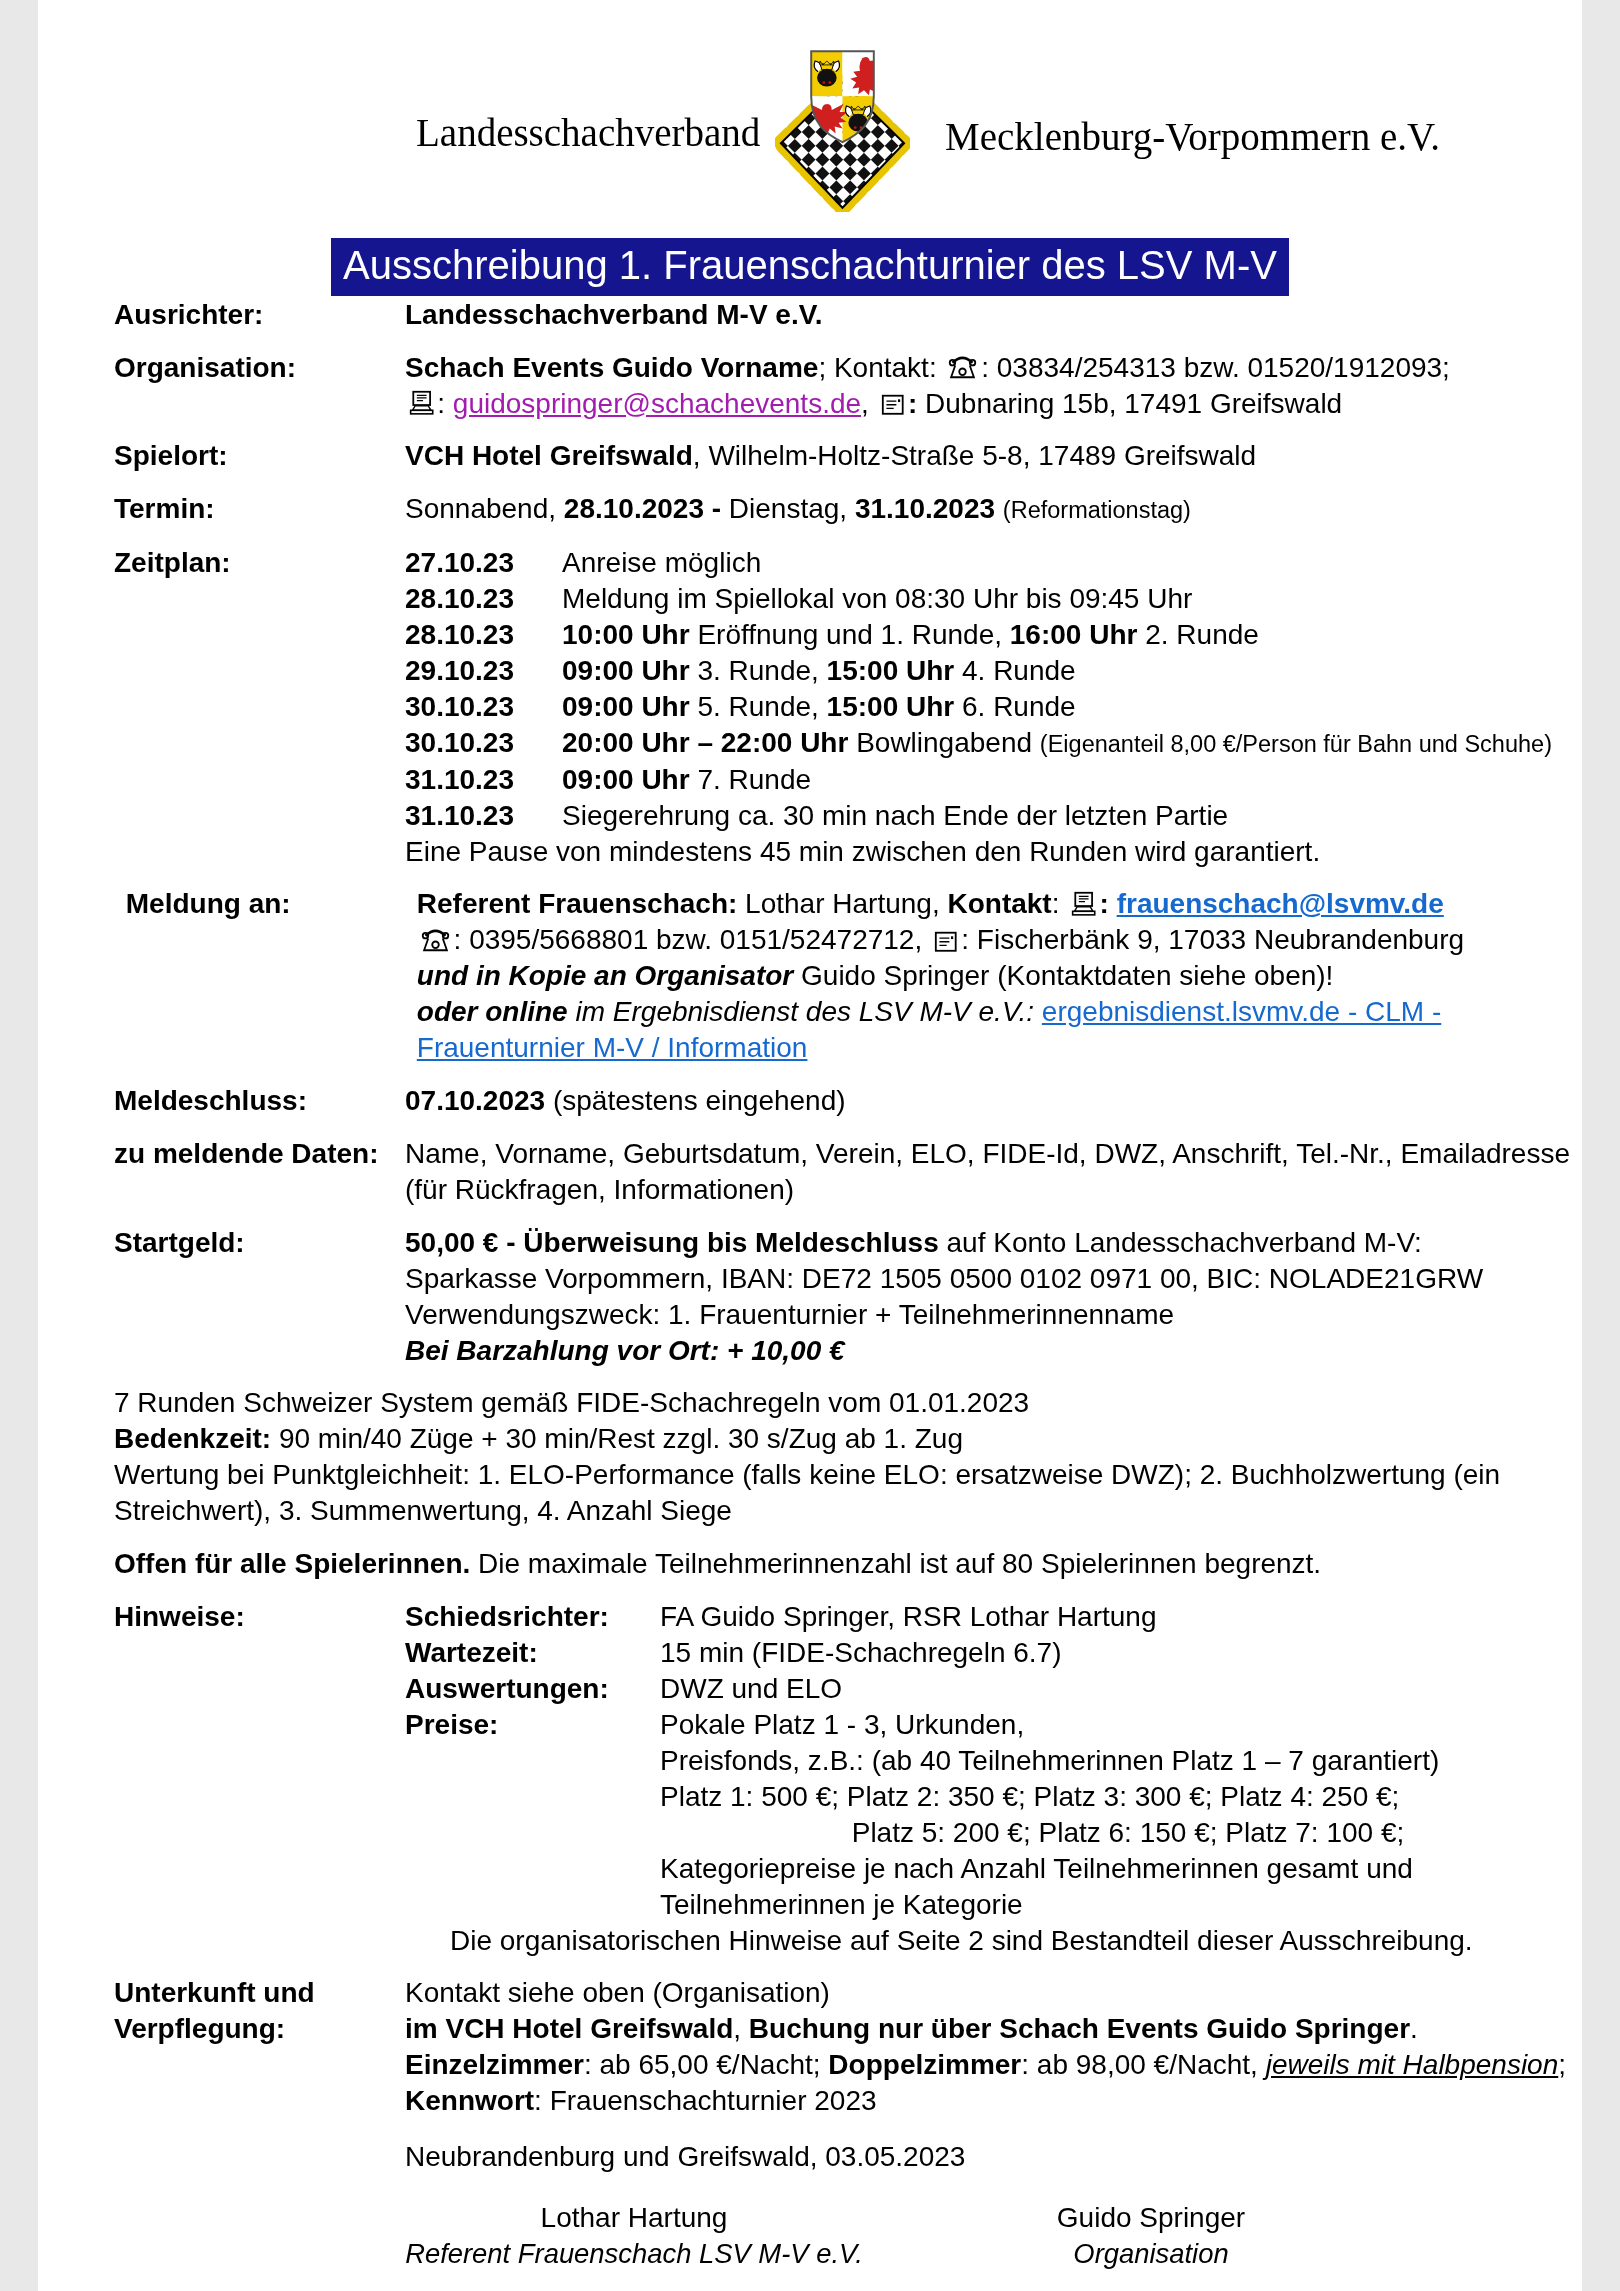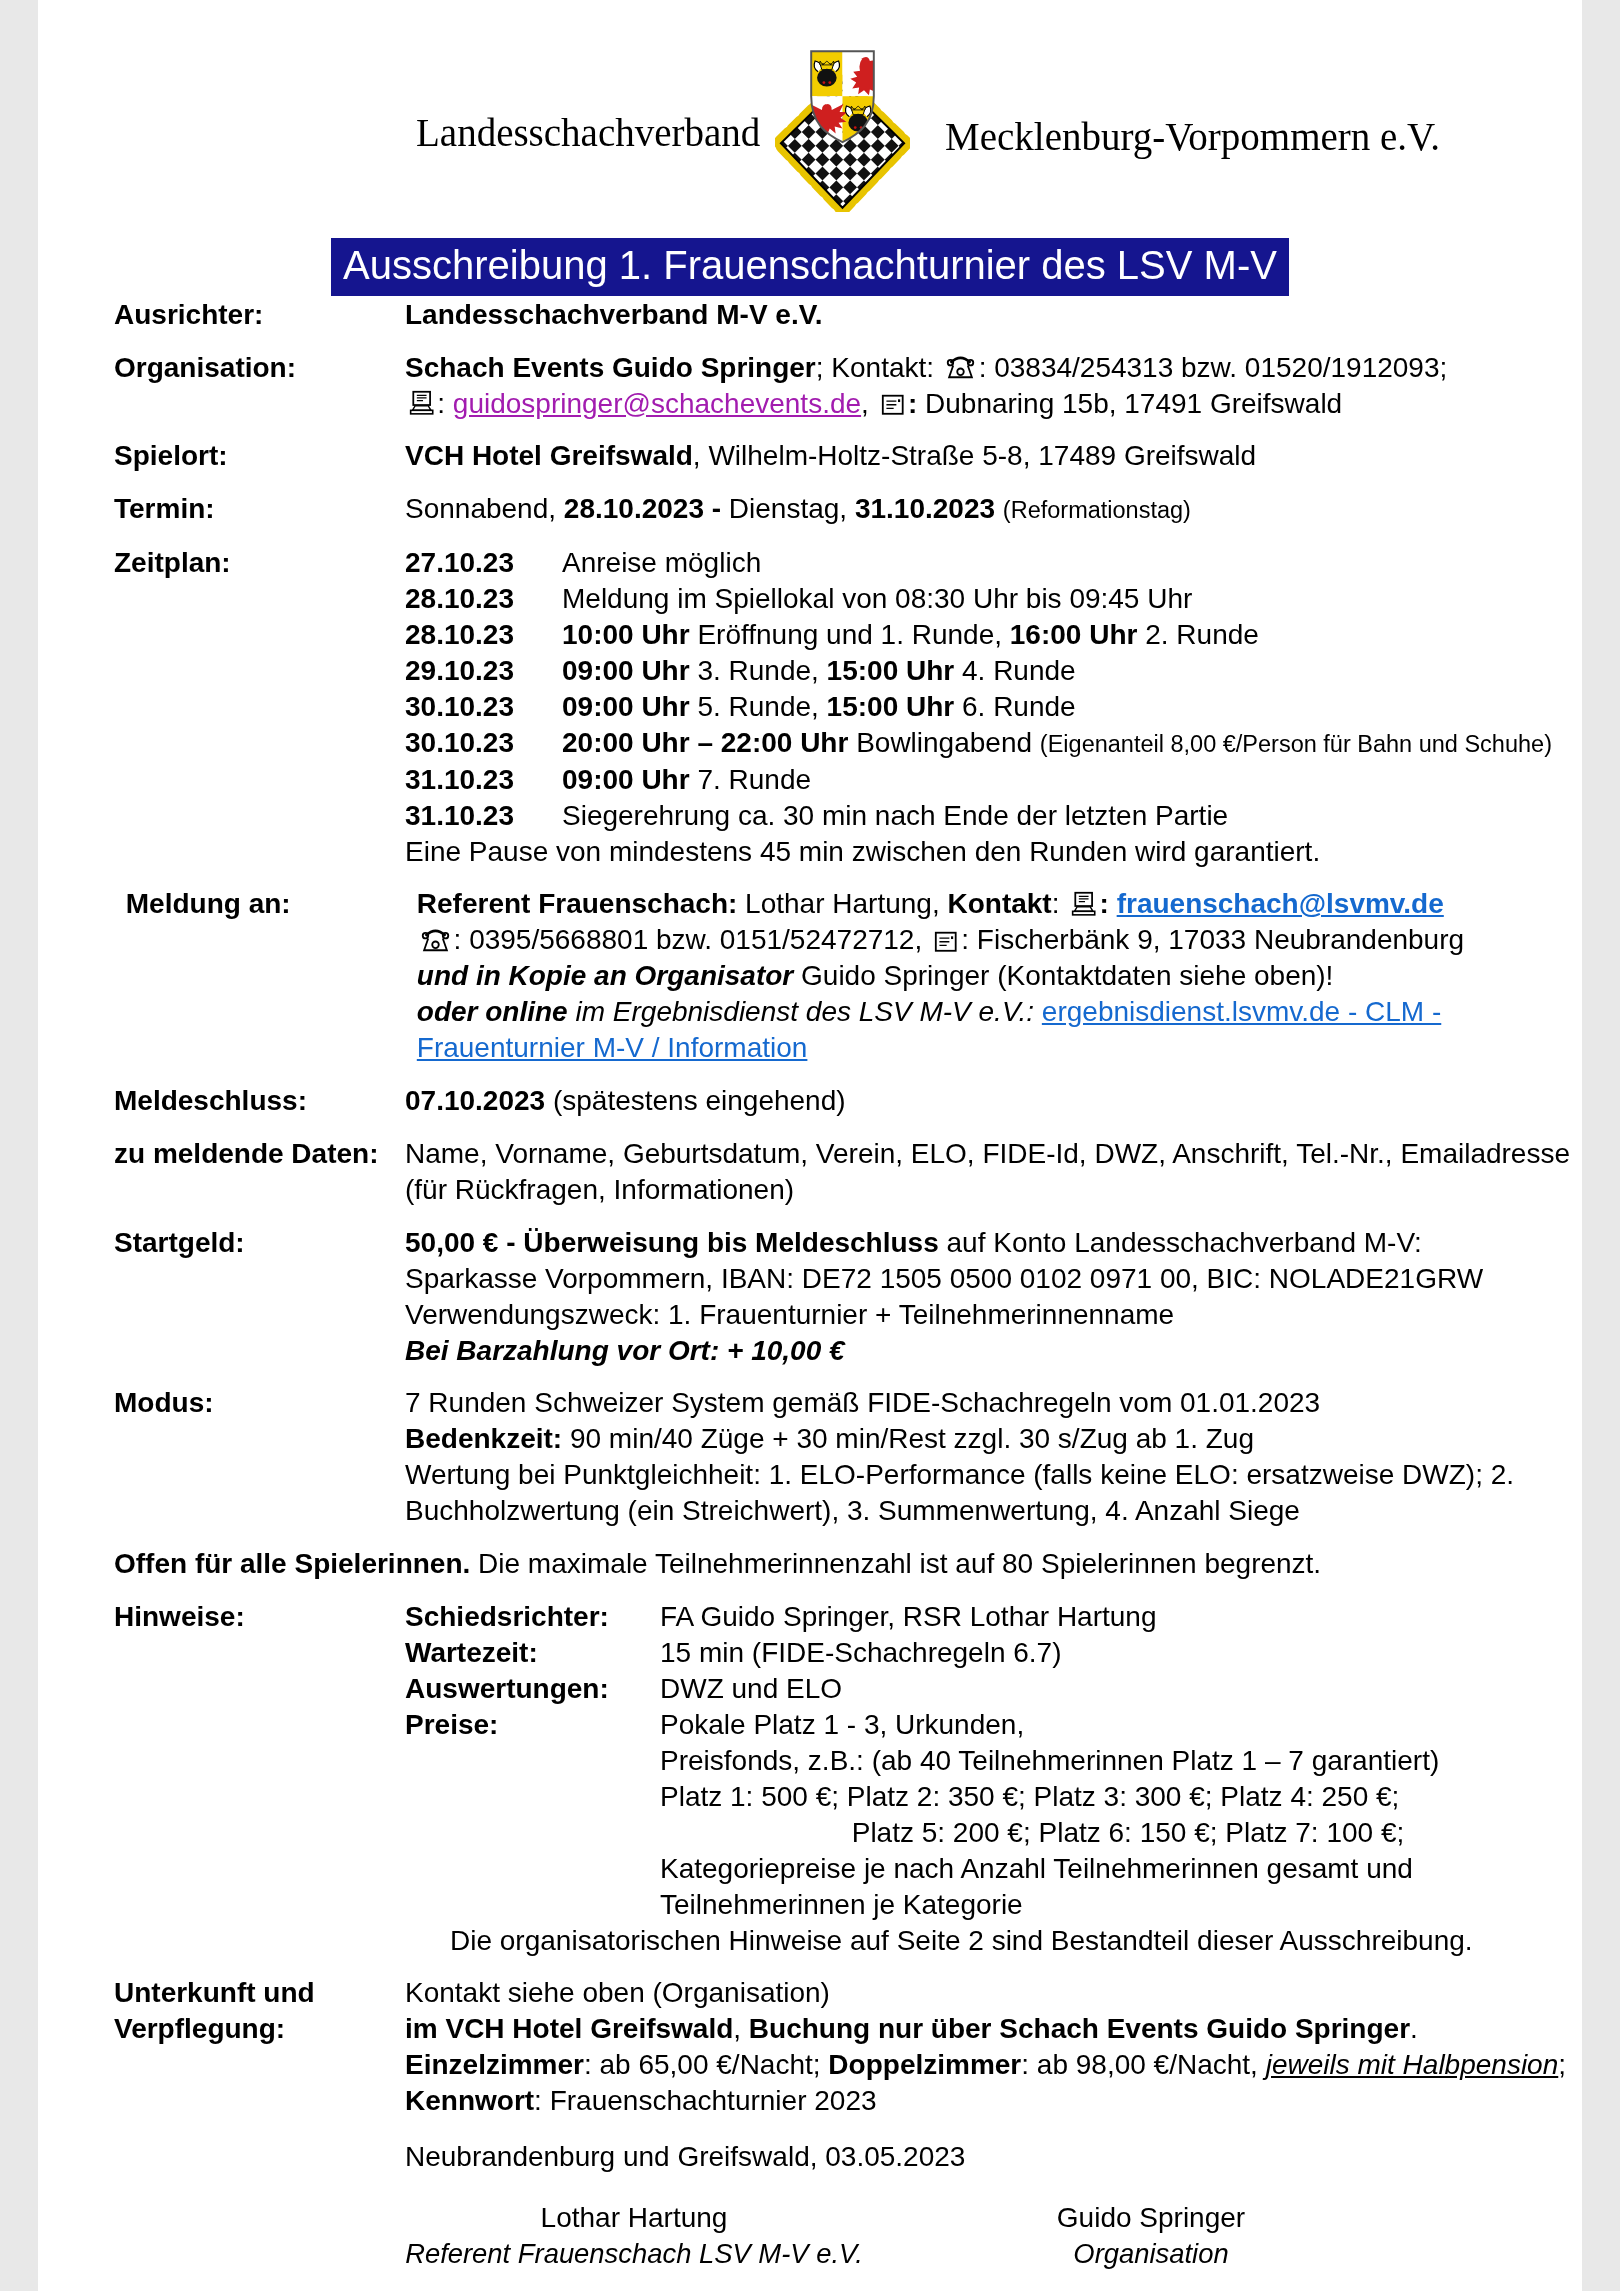--- a/index.html
+++ b/index.html
@@ -98,21 +98,21 @@
     <div id="document-rows">
         <div class="row">
           <div class="row-label">Ausrichter:</div>
           <div class="row-content">
             <div class="para"><span class="b">Landesschachverband M-V e.V.</span></div>
           </div>
         </div>
         <div class="row">
           <div class="row-label">Organisation:</div>
           <div class="row-content">
-            <div class="para"><span class="b">Schach Events Guido Springer</span><span>; Kontakt: </span><span class="icon"><svg viewBox="0 0 34 28" width="31" height="26.5">
+            <div class="para"><span class="b">Schach Events Guido Vorname</span><span>; Kontakt: </span><span class="icon"><svg viewBox="0 0 34 28" width="31" height="26.5">
                   <g fill="none" stroke="#000">
                     <path d="M6 9 c8 -7 14 -7 22 0" stroke-width="3"></path>
                     <circle cx="6" cy="9" r="3" stroke-width="2"></circle>
                     <circle cx="28" cy="9" r="3" stroke-width="2"></circle>
                     <path d="M9 12 L4.5 25 h25 L25 12" stroke-width="2"></path>
                     <circle cx="17" cy="19" r="3.6" stroke-width="2"></circle>
                   </g>
                 </svg></span><span>: 03834/254313 bzw. 01520/1912093;</span></div>
             <div class="para"><span class="icon"><svg viewBox="0 0 30 30" width="26.5" height="26.5">
                   <g fill="none" stroke="#000" stroke-width="2">
@@ -225,21 +225,20 @@
         <div class="row">
           <div class="row-label">Startgeld:</div>
           <div class="row-content">
             <div class="para"><span class="b">50,00 € - Überweisung bis Meldeschluss</span><span> auf Konto Landesschachverband M-V:</span></div>
             <div class="para"><span>Sparkasse Vorpommern, IBAN: DE72 1505 0500 0102 0971 00, BIC: NOLADE21GRW</span></div>
             <div class="para"><span>Verwendungszweck: 1. Frauenturnier + Teilnehmerinnenname</span></div>
             <div class="para"><span class="b i">Bei Barzahlung vor Ort: + 10,00 €</span></div>
           </div>
         </div>
         <div class="row">
-          <div class="row-label">Modus:</div>
           <div class="row-content">
             <div class="para"><span>7 Runden Schweizer System gemäß FIDE-Schachregeln vom 01.01.2023</span></div>
             <div class="para"><span class="b">Bedenkzeit:</span><span> 90 min/40 Züge + 30 min/Rest zzgl. 30 s/Zug ab 1. Zug</span></div>
             <div class="para"><span>Wertung bei Punktgleichheit: 1. ELO-Performance (falls keine ELO: ersatzweise DWZ); 2. Buchholzwertung (ein Streichwert), 3. Summenwertung, 4. Anzahl Siege</span></div>
           </div>
         </div>
         <div class="row">
           <div class="row-content">
             <div class="para"><span class="b">Offen für alle Spielerinnen.</span><span> Die maximale Teilnehmerinnenzahl ist auf 80 Spielerinnen begrenzt.</span></div>
           </div>

